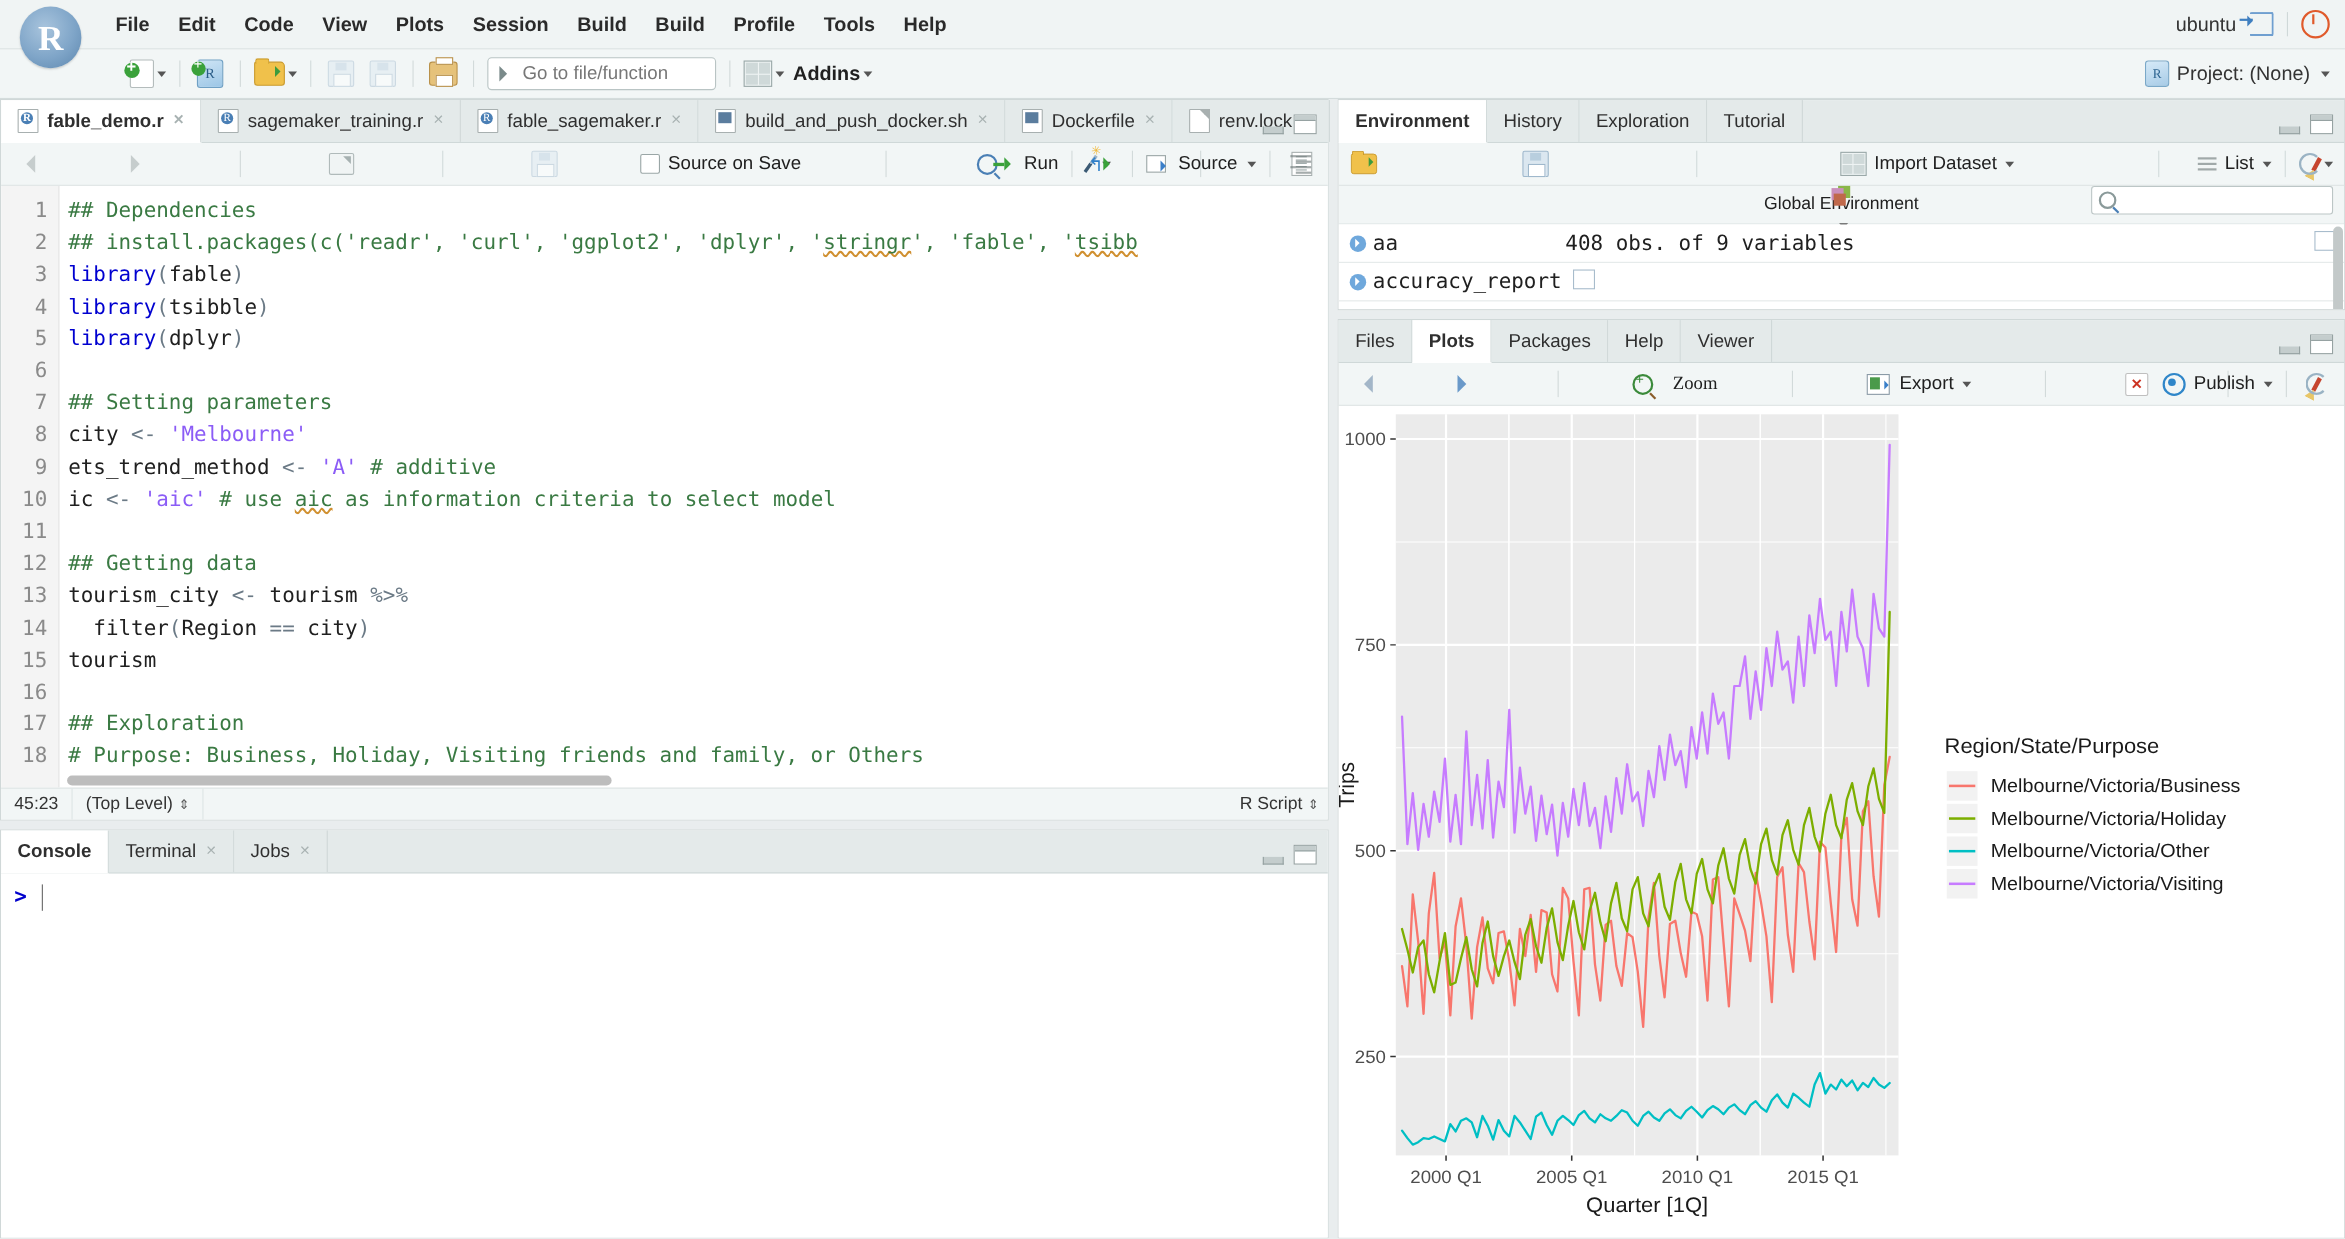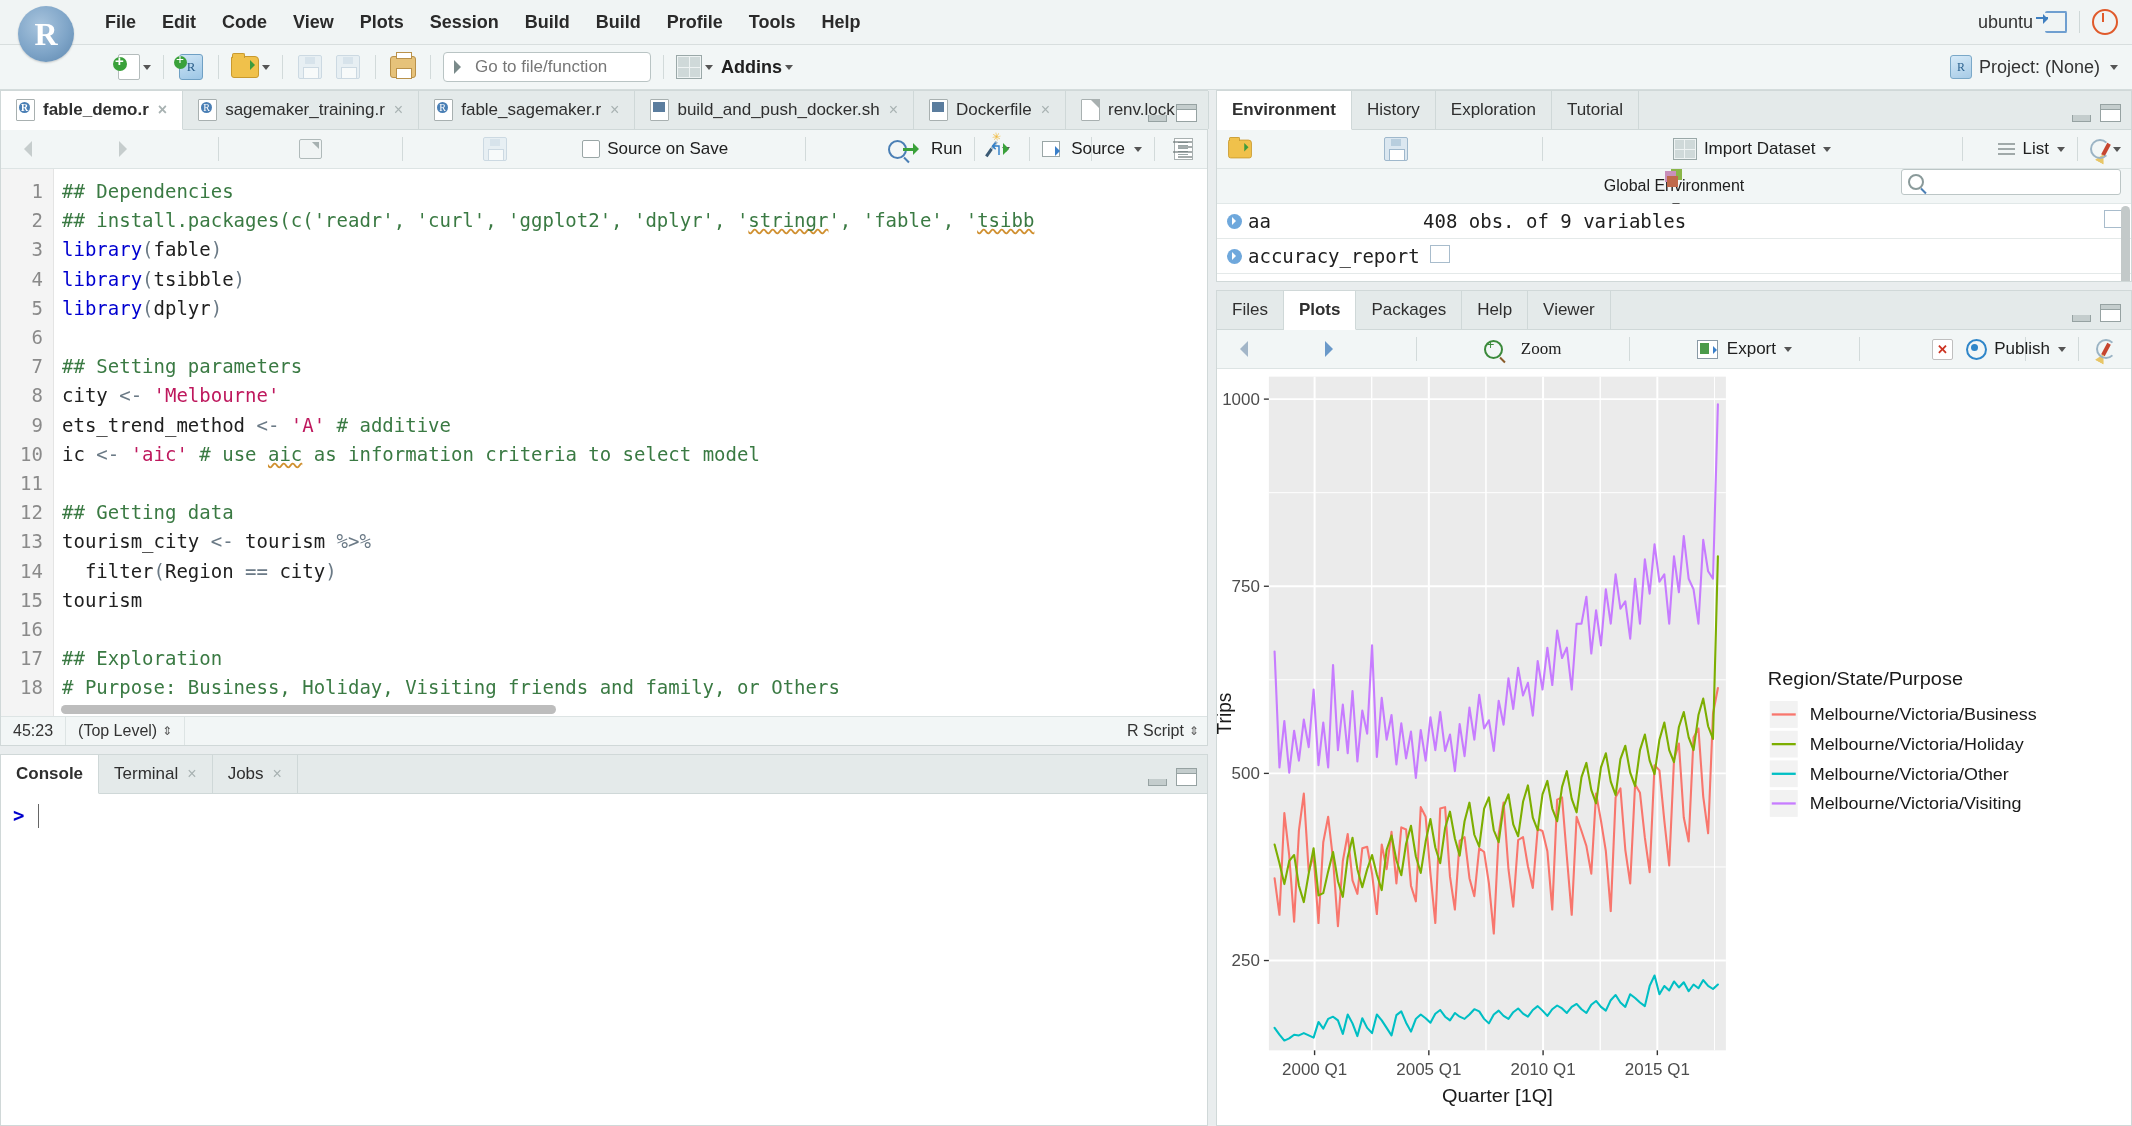--- a/index.html
+++ b/index.html
@@ -107,21 +107,21 @@
   .srcic:after{content:"";position:absolute;right:-6px;top:4px;border:5px solid transparent;border-left-color:#3a7fc9;}
   .outline-ic{display:flex;flex-direction:column;gap:3px;align-items:flex-end;opacity:.6;}
   .outline-ic i{height:2px;background:#6b7676;display:block;}
 
   .editor{flex:1;display:flex;min-height:0;background:#fff;position:relative;overflow:hidden;}
   .gutter{width:52px;background:#f4f4f4;border-right:1px solid #e4e4e4;text-align:right;padding-top:8px;flex:none;}
   .gutter div{font-family:"DejaVu Sans Mono",monospace;font-size:19px;line-height:29.2px;color:#8a8a8a;padding-right:10px;}
   .code{flex:1;padding:8px 0 0 8px;font-family:"DejaVu Sans Mono",monospace;font-size:19px;line-height:29.2px;white-space:pre;overflow:hidden;color:#202020;}
   .cm{color:#3a7a43;}
   .kw{color:#0000d0;}
-  .st{color:#be185d;}
+  .st{color:#8b5cf6;}
   .op{color:#6b7a86;}
   .pn{color:#6b7a86;}
   .sp{text-decoration:underline wavy #d09030;text-decoration-skip-ink:none;}
   .hscroll{position:absolute;left:60px;bottom:2px;width:495px;height:9px;background:#bdbdbd;border-radius:5px;}
   .statusbar{height:28px;background:#f2f6f6;border-top:1px solid #dde4e4;display:flex;align-items:center;font-size:16px;color:#333;position:relative;}
   .statusbar .cell{padding:0 12px;border-right:1px solid #dde4e4;height:28px;display:flex;align-items:center;gap:5px;}
   .statusbar .rs{position:absolute;right:8px;display:flex;align-items:center;gap:5px;text-align:right;}
   .updown{display:inline-block;font-size:12px;line-height:12px;color:#555;}
 
   

